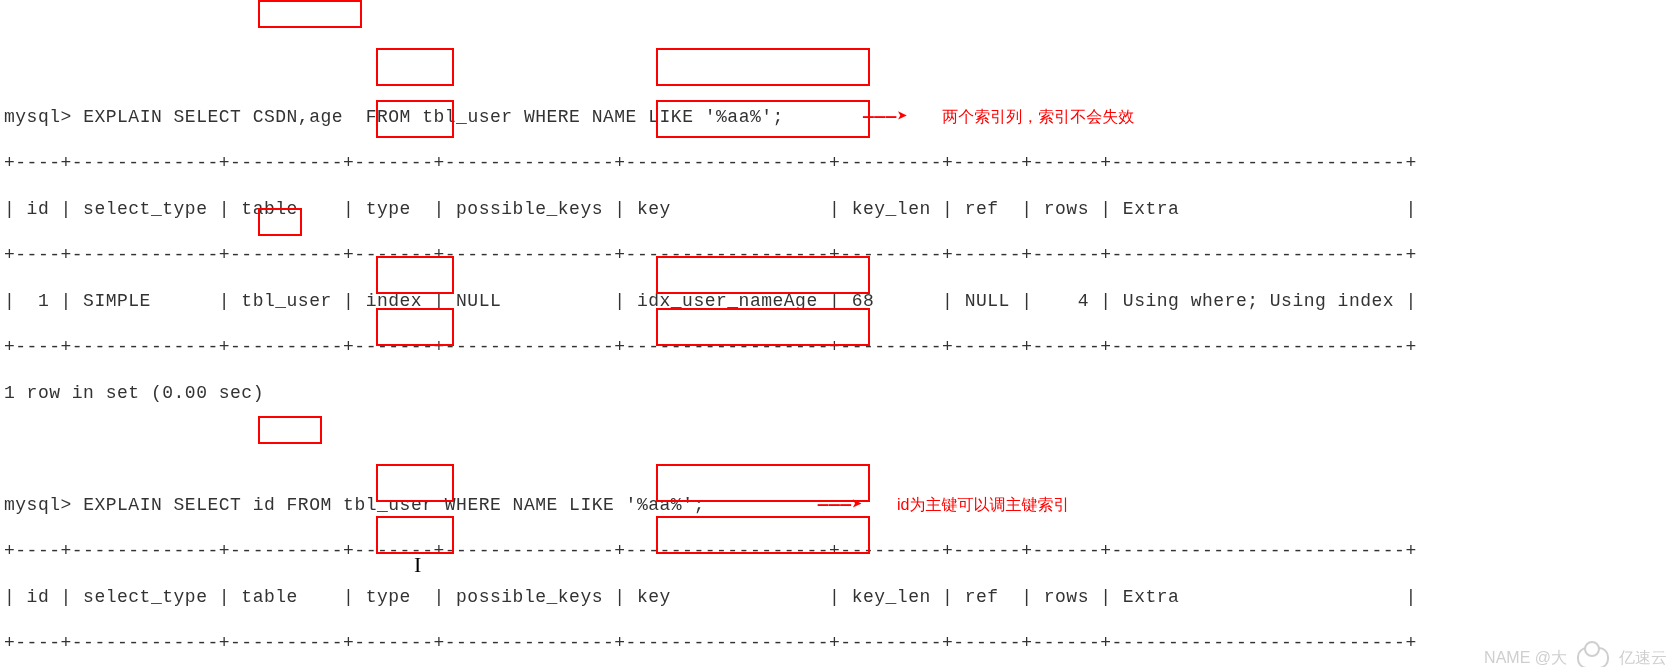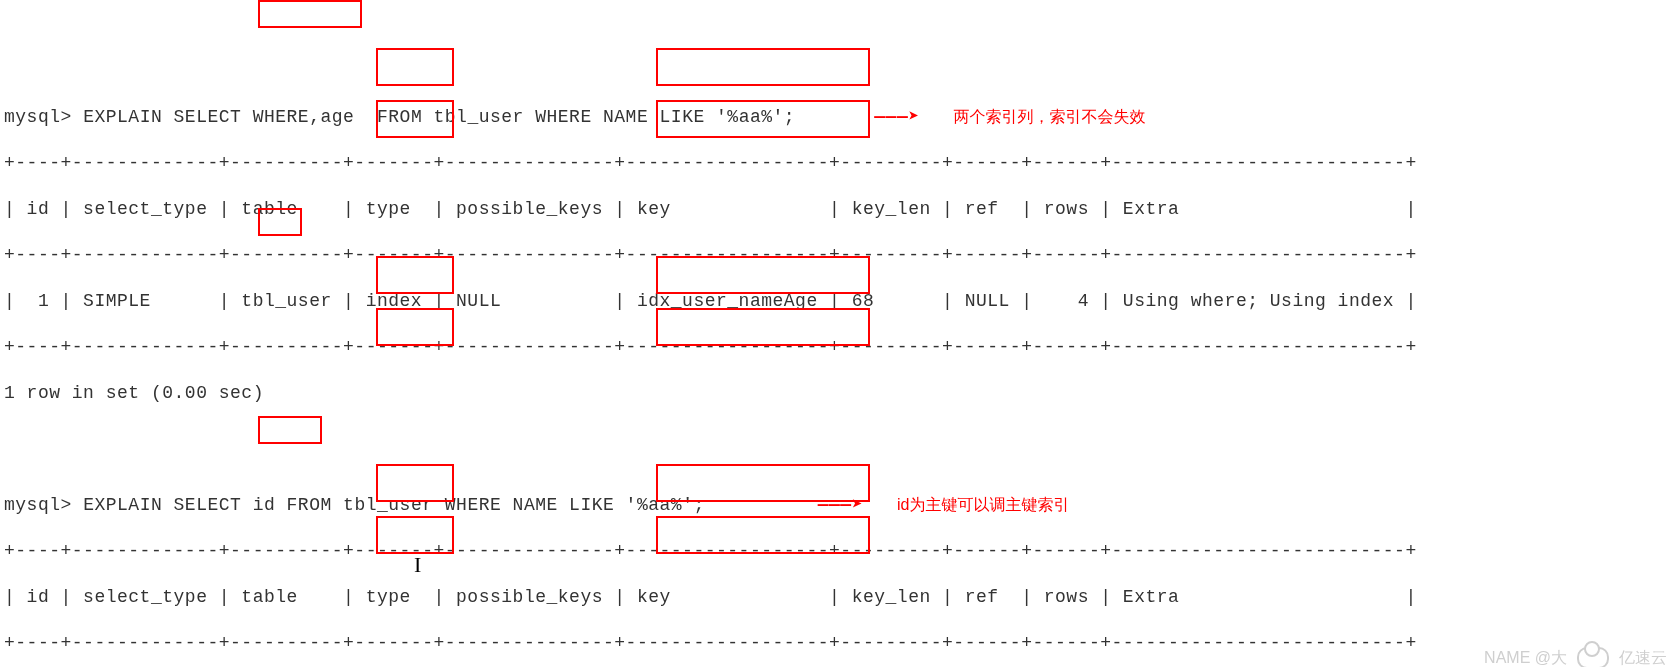--- a/index.html
+++ b/index.html
@@ -69,21 +69,21 @@
     font-size: 22px;
     color: #000;
   }
 </style>
 </head>
 <body>
 
 
 
 
-<div class="line"><span>mysql&gt;</span> <span>EXPLAIN SELECT </span><span>WHERE,age</span><span>  FROM tbl_user WHERE NAME LIKE '%aa%';</span>       <span class="arrow">———➤</span>   <span class="annotation">两个索引列，索引不会失效</span></div>
+<div class="line"><span>mysql&gt;</span> <span>EXPLAIN SELECT </span><span>CSDN,age</span><span>  FROM tbl_user WHERE NAME LIKE '%aa%';</span>       <span class="arrow">———➤</span>   <span class="annotation">两个索引列，索引不会失效</span></div>
 <div class="line">+----+-------------+----------+-------+---------------+------------------+---------+------+------+--------------------------+</div>
 <div class="line">| id | select_type | table    | type  | possible_keys | key              | key_len | ref  | rows | Extra                    |</div>
 <div class="line">+----+-------------+----------+-------+---------------+------------------+---------+------+------+--------------------------+</div>
 <div class="line">|  1 | SIMPLE      | tbl_user | index | NULL          | idx_user_nameAge | 68      | NULL |    4 | Using where; Using index |</div>
 <div class="line">+----+-------------+----------+-------+---------------+------------------+---------+------+------+--------------------------+</div>
 <div class="line">1 row in set (0.00 sec)</div>
 <div class="line"> </div>
 
 <div class="line"><span>mysql&gt;</span> <span>EXPLAIN SELECT </span><span>id</span><span> FROM tbl_user WHERE NAME LIKE '%aa%';</span>          <span class="arrow">———➤</span>   <span class="annotation">id为主键可以调主键索引</span></div>
 <div class="line">+----+-------------+----------+-------+---------------+------------------+---------+------+------+--------------------------+</div>

